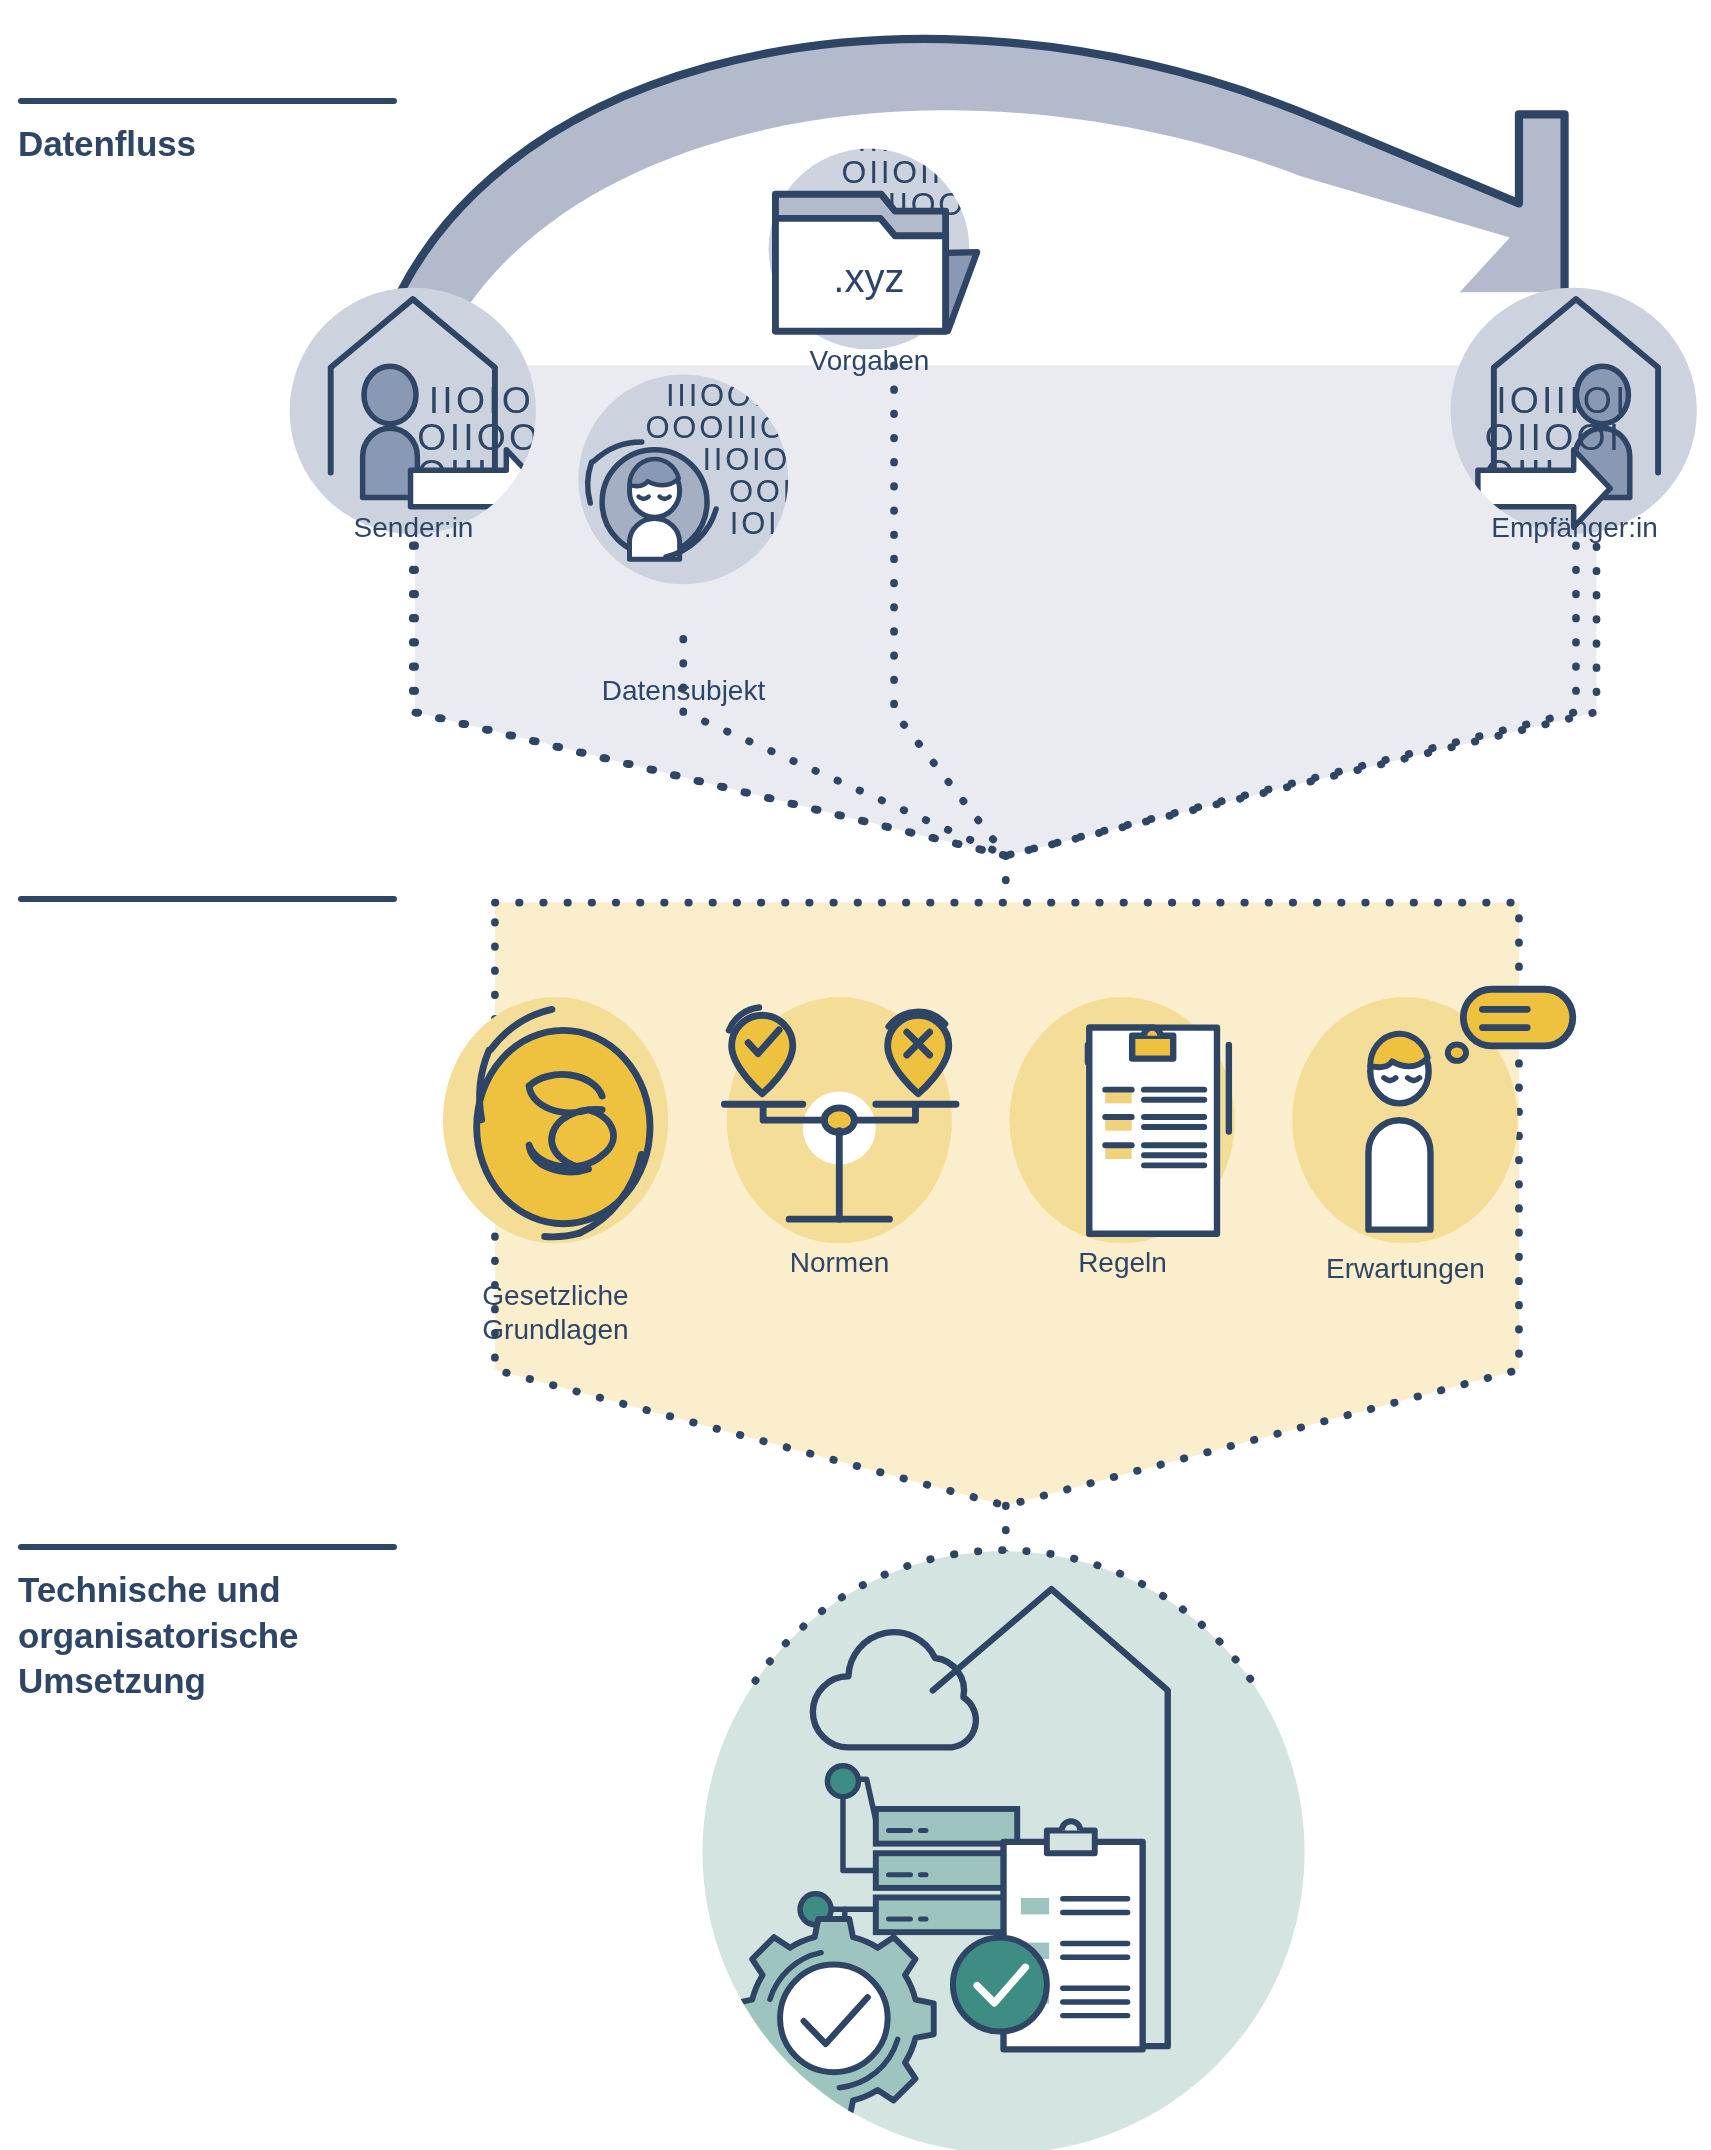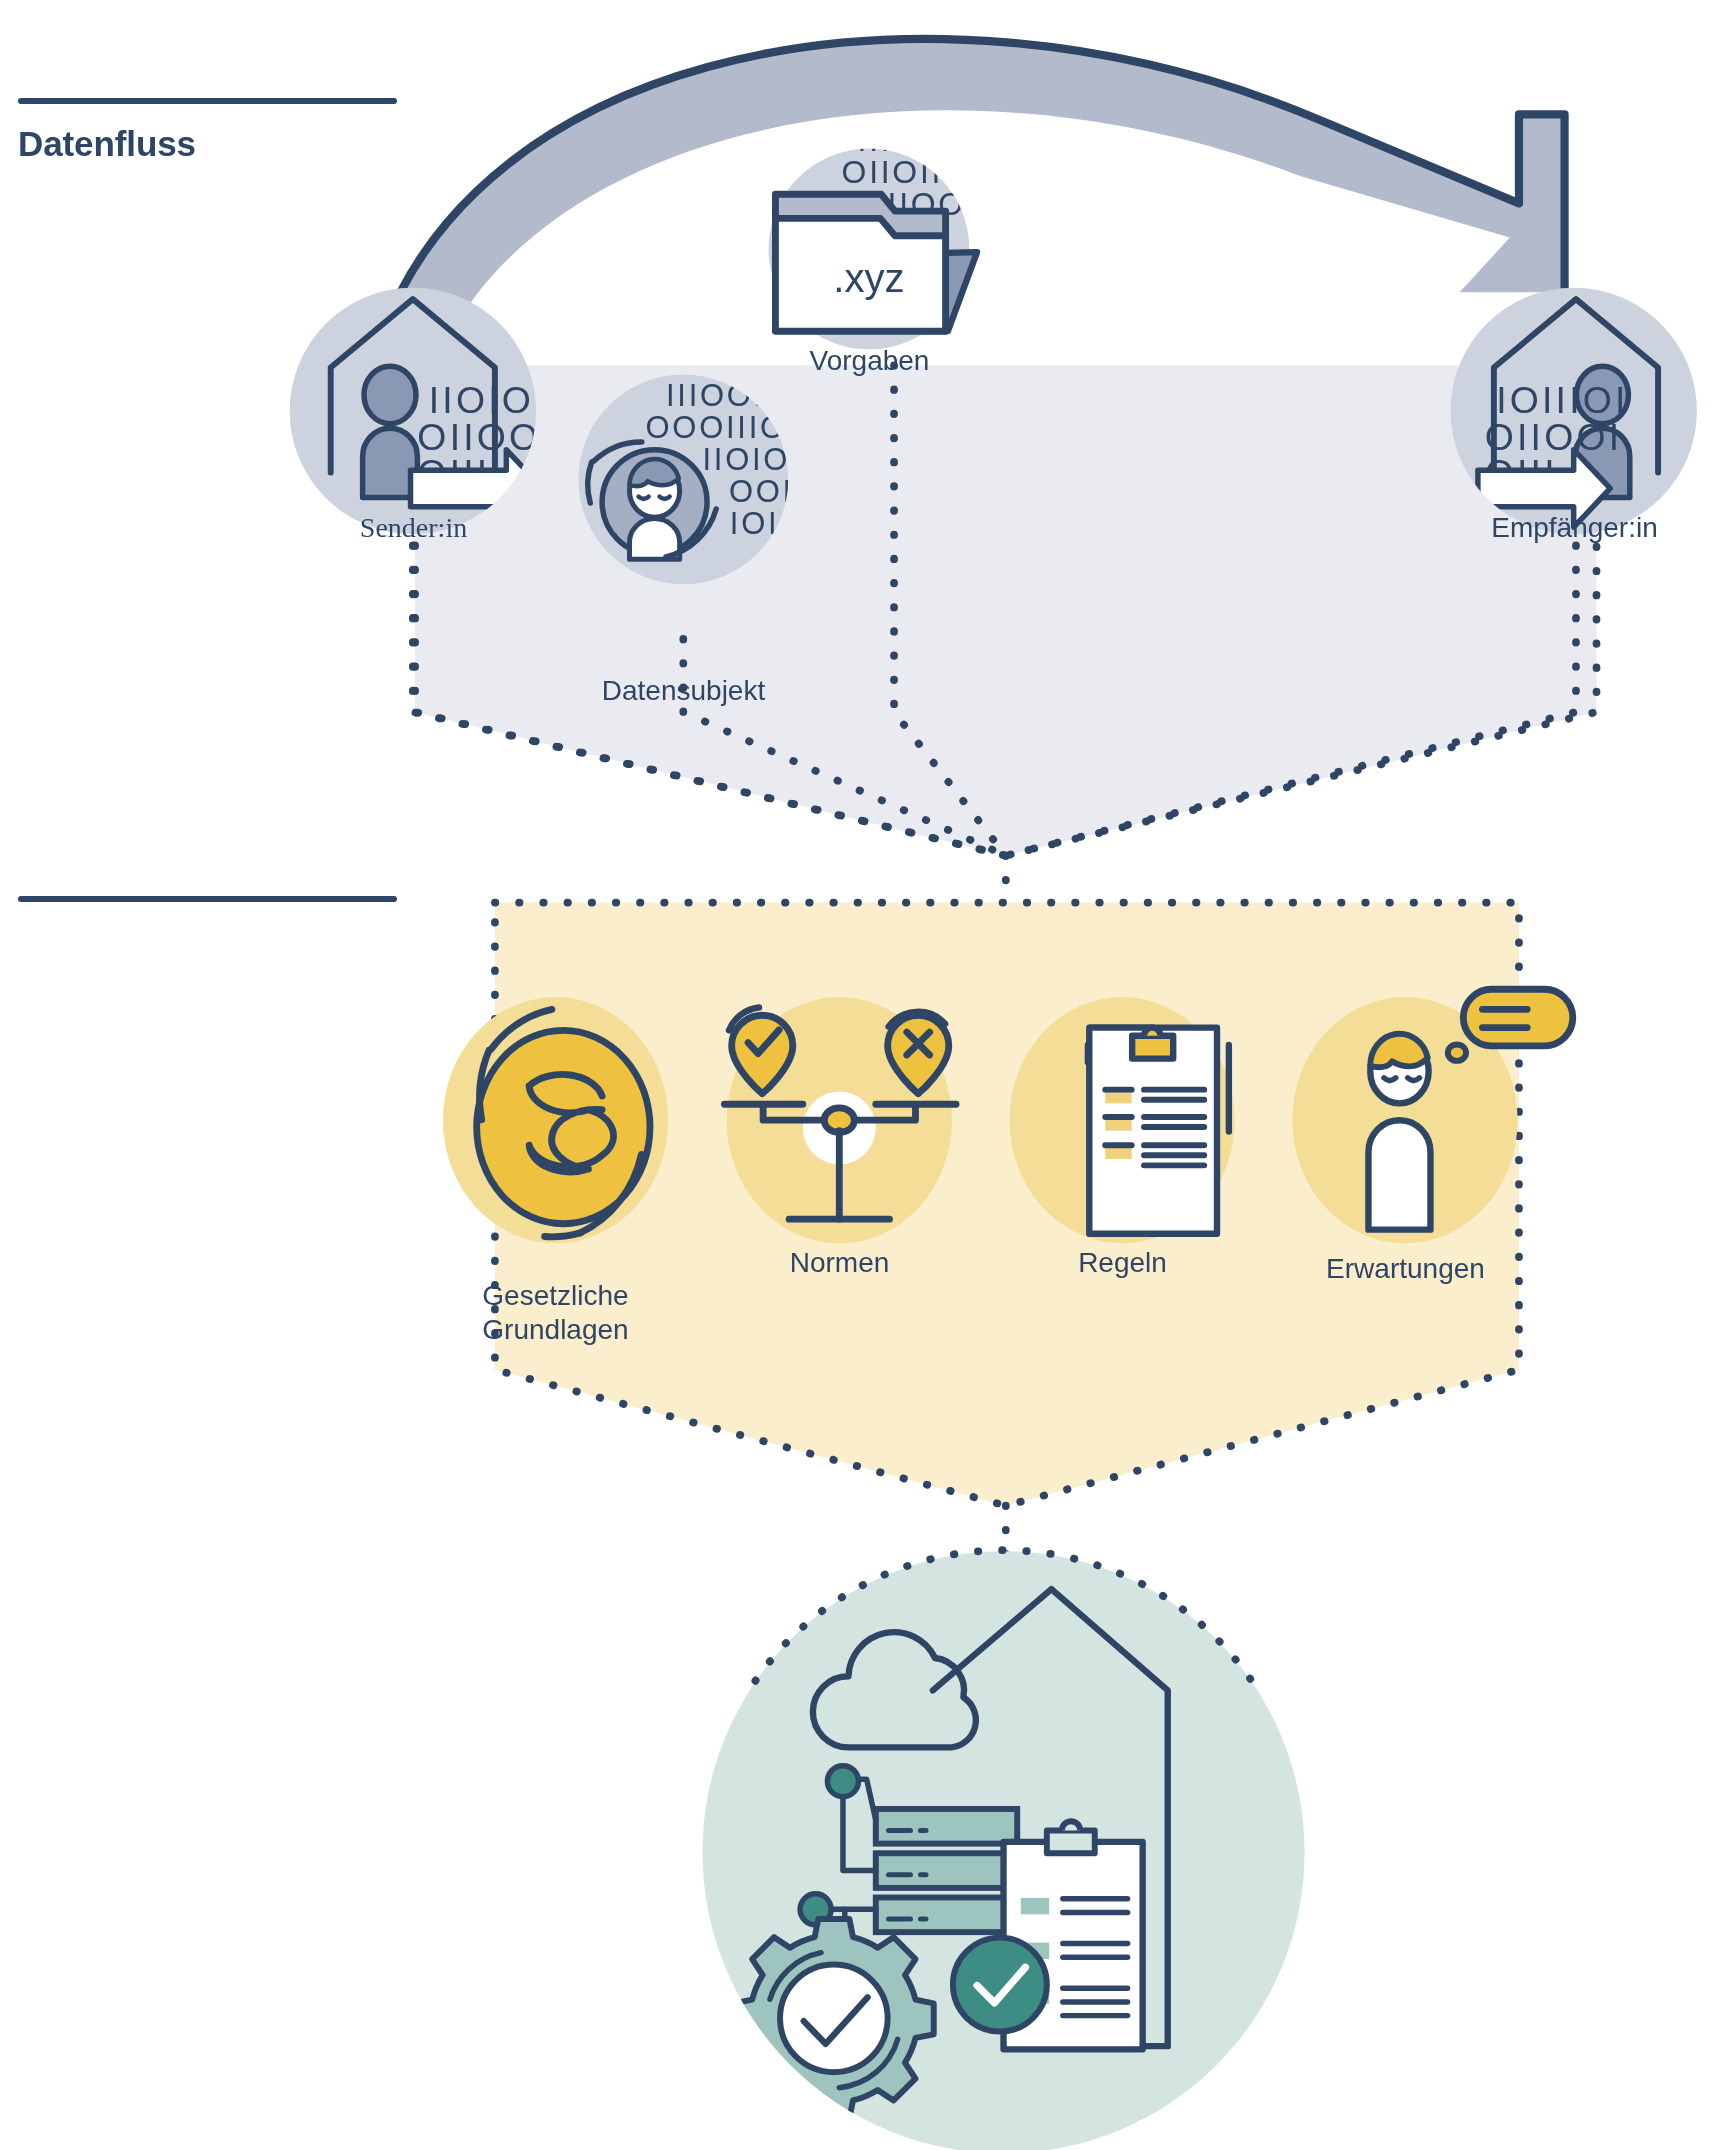--- a/index.html
+++ b/index.html
@@ -320,22 +320,28 @@
 
   <div class="sec-head" style="left:18px;top:98px;">
     <div class="sec-rule"></div>
     <div class="sec-title">Datenfluss</div>
   </div>
 
   <div class="sec-head" style="left:18px;top:896px;">
     <div class="sec-rule"></div>
   </div>
 
-
-  <div class="cap wide" style="left:208px;top:511px;font-family:Liberation Serif, serif;">Sender:in</div>
+  <div class="sec-head" style="left:18px;top:1544px;">
+    <div class="sec-rule"></div>
+    <div class="sec-title">Technische und
+organisatorische
+Umsetzung</div>
+  </div>
+
+  <div class="cap wide" style="left:208px;top:511px;">Sender:in</div>
 
   <div class="cap wide" style="left:478px;top:650px;margin-top:24px;">Datensubjekt</div>
 
   <div class="cap wide" style="left:664px;top:344px;">Vorgaben</div>
 
   <div class="cap wide" style="left:1369px;top:511px;">Empfänger:in</div>
 
   <div class="cap wide" style="left:350px;top:1246px;margin-top:33px;">Gesetzliche
 Grundlagen</div>
 

